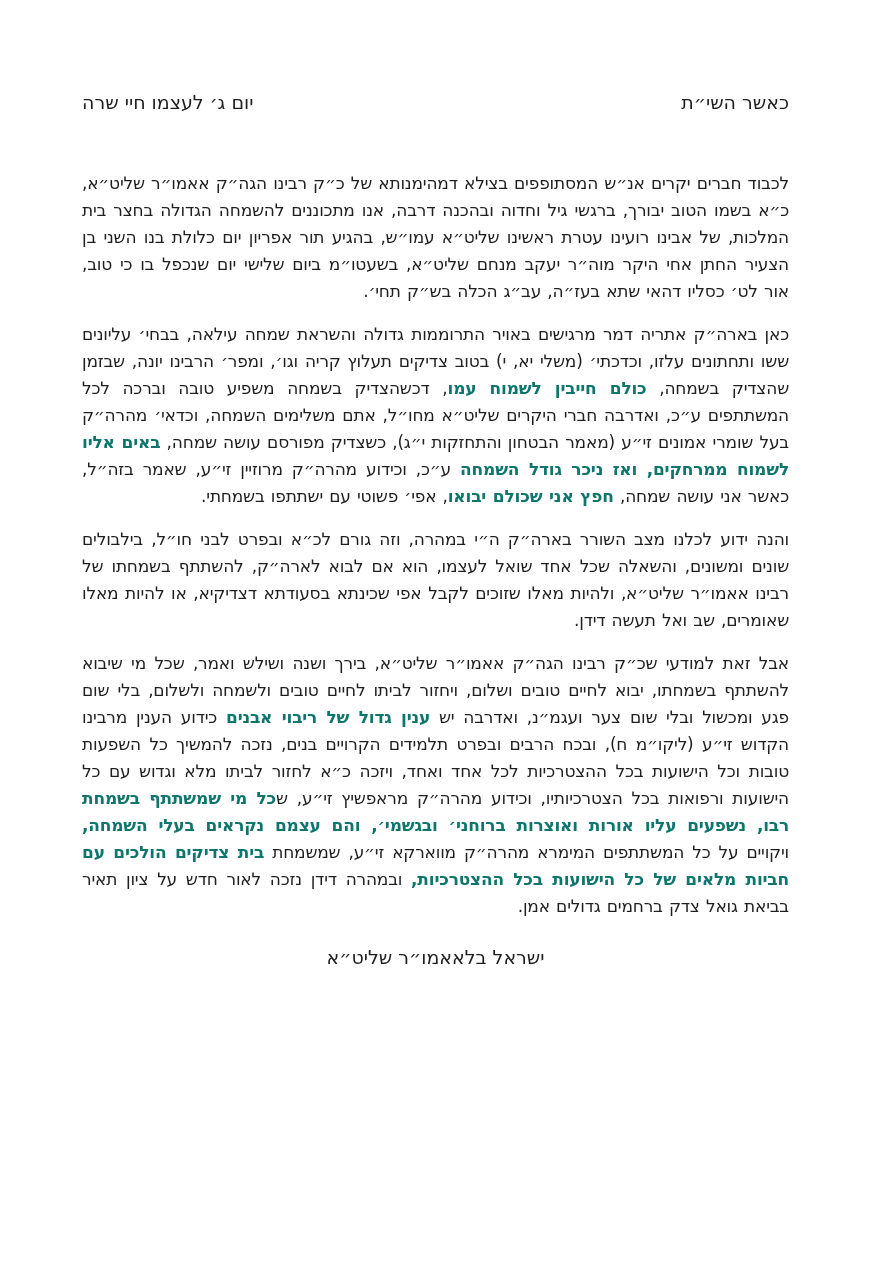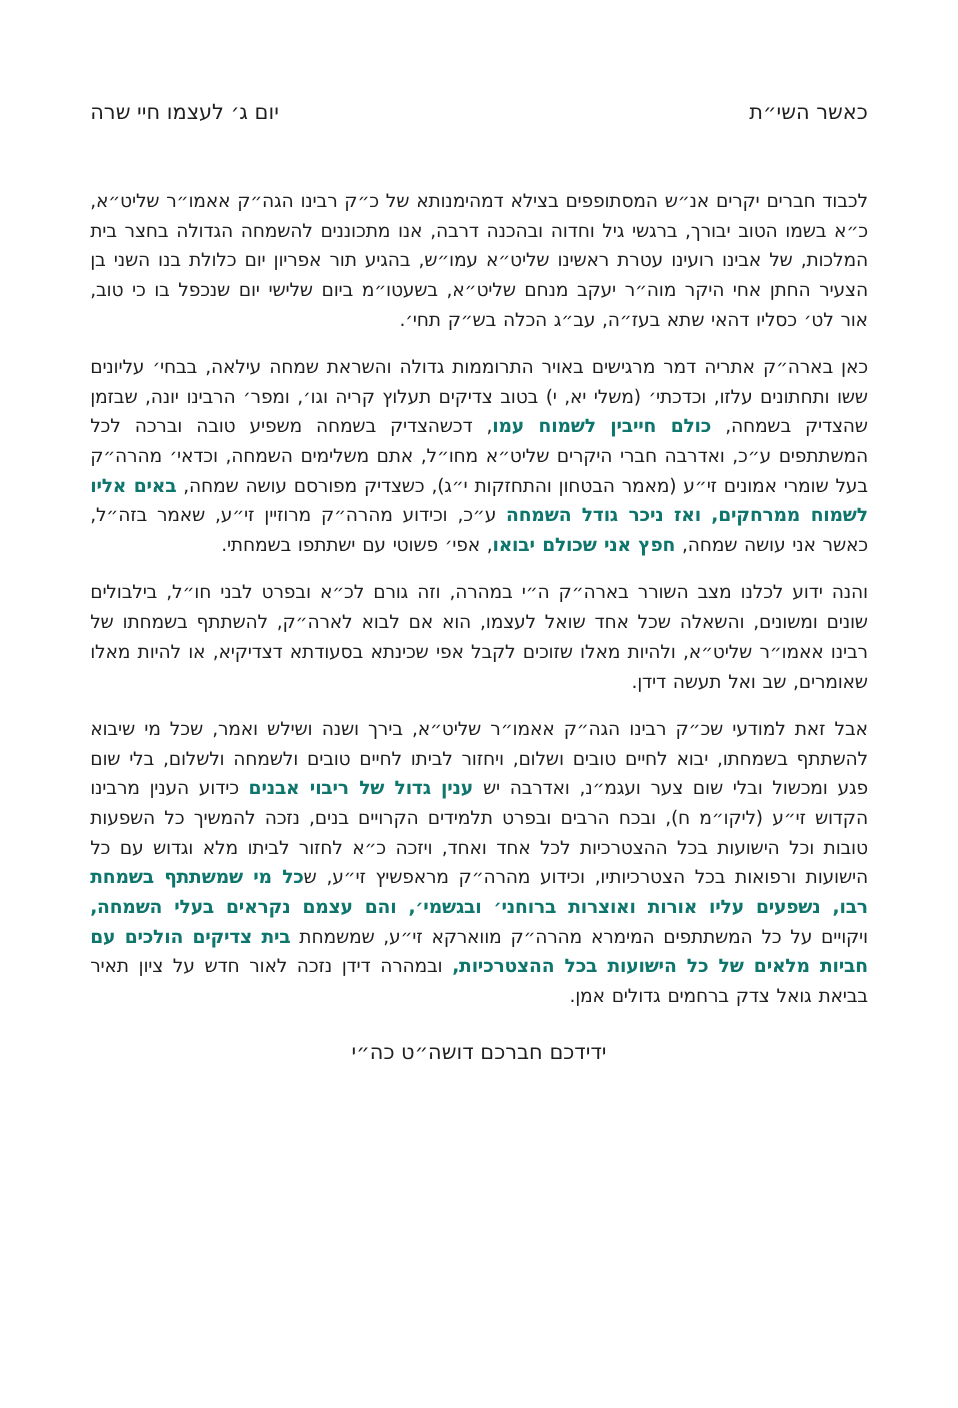--- a/index.html
+++ b/index.html
@@ -59,16 +59,16 @@
   </div>
 
   <div class="letter-body">
     <p class="para"><span>לכבוד חברים יקרים אנ״ש המסתופפים בצילא דמהימנותא של כ״ק רבינו הגה״ק אאמו״ר שליט״א, כ״א בשמו הטוב יבורך, ברגשי גיל וחדוה ובהכנה דרבה, אנו מתכוננים להשמחה הגדולה בחצר בית המלכות, של אבינו רועינו עטרת ראשינו שליט״א עמו״ש, בהגיע תור אפריון יום כלולת בנו השני בן הצעיר החתן אחי היקר מוה״ר יעקב מנחם שליט״א, בשעטו״מ ביום שלישי יום שנכפל בו כי טוב, אור לט׳ כסליו דהאי שתא בעז״ה, עב״ג הכלה בש״ק תחי׳.</span></p>
     <p class="para"><span>כאן בארה״ק אתריה דמר מרגישים באויר התרוממות גדולה והשראת שמחה עילאה, בבחי׳ עליונים ששו ותחתונים עלזו, וכדכתי׳ (משלי יא, י) בטוב צדיקים תעלוץ קריה וגו׳, ומפר׳ הרבינו יונה, שבזמן שהצדיק בשמחה, </span><b>כולם חייבין לשמוח עמו</b><span>, דכשהצדיק בשמחה משפיע טובה וברכה לכל המשתתפים ע״כ, ואדרבה חברי היקרים שליט״א מחו״ל, אתם משלימים השמחה, וכדאי׳ מהרה״ק בעל שומרי אמונים זי״ע (מאמר הבטחון והתחזקות י״ג), כשצדיק מפורסם עושה שמחה, </span><b>באים אליו לשמוח ממרחקים, ואז ניכר גודל השמחה</b><span> ע״כ, וכידוע מהרה״ק מרוזיין זי״ע, שאמר בזה״ל, כאשר אני עושה שמחה, </span><b>חפץ אני שכולם יבואו</b><span>, אפי׳ פשוטי עם ישתתפו בשמחתי.</span></p>
     <p class="para"><span>והנה ידוע לכלנו מצב השורר בארה״ק ה״י במהרה, וזה גורם לכ״א ובפרט לבני חו״ל, בילבולים שונים ומשונים, והשאלה שכל אחד שואל לעצמו, הוא אם לבוא לארה״ק, להשתתף בשמחתו של רבינו אאמו״ר שליט״א, ולהיות מאלו שזוכים לקבל אפי שכינתא בסעודתא דצדיקיא, או להיות מאלו שאומרים, שב ואל תעשה דידן.</span></p>
     <p class="para"><span>אבל זאת למודעי שכ״ק רבינו הגה״ק אאמו״ר שליט״א, בירך ושנה ושילש ואמר, שכל מי שיבוא להשתתף בשמחתו, יבוא לחיים טובים ושלום, ויחזור לביתו לחיים טובים ולשמחה ולשלום, בלי שום פגע ומכשול ובלי שום צער ועגמ״נ, ואדרבה יש </span><b>ענין גדול של ריבוי אבנים</b><span> כידוע הענין מרבינו הקדוש זי״ע (ליקו״מ ח), ובכח הרבים ובפרט תלמידים הקרויים בנים, נזכה להמשיך כל השפעות טובות וכל הישועות בכל ההצטרכיות לכל אחד ואחד, ויזכה כ״א לחזור לביתו מלא וגדוש עם כל הישועות ורפואות בכל הצטרכיותיו, וכידוע מהרה״ק מראפשיץ זי״ע, ש</span><b>כל מי שמשתתף בשמחת רבו, נשפעים עליו אורות ואוצרות ברוחני׳ ובגשמי׳, והם עצמם נקראים בעלי השמחה,</b><span> ויקויים על כל המשתתפים המימרא מהרה״ק מווארקא זי״ע, שמשמחת </span><b>בית צדיקים הולכים עם חביות מלאים של כל הישועות בכל ההצטרכיות,</b><span> ובמהרה דידן נזכה לאור חדש על ציון תאיר בביאת גואל צדק ברחמים גדולים אמן.</span></p>
   </div>
 
   <div class="signature-block">
-    <div class="sig-line">ידידכם חברכם דושה״ט כה״י</div>
+    <div class="sig-line">ישראל בלאאמו״ר שליט״א</div>
   </div>
 
 </div>
 
 </body></html>

